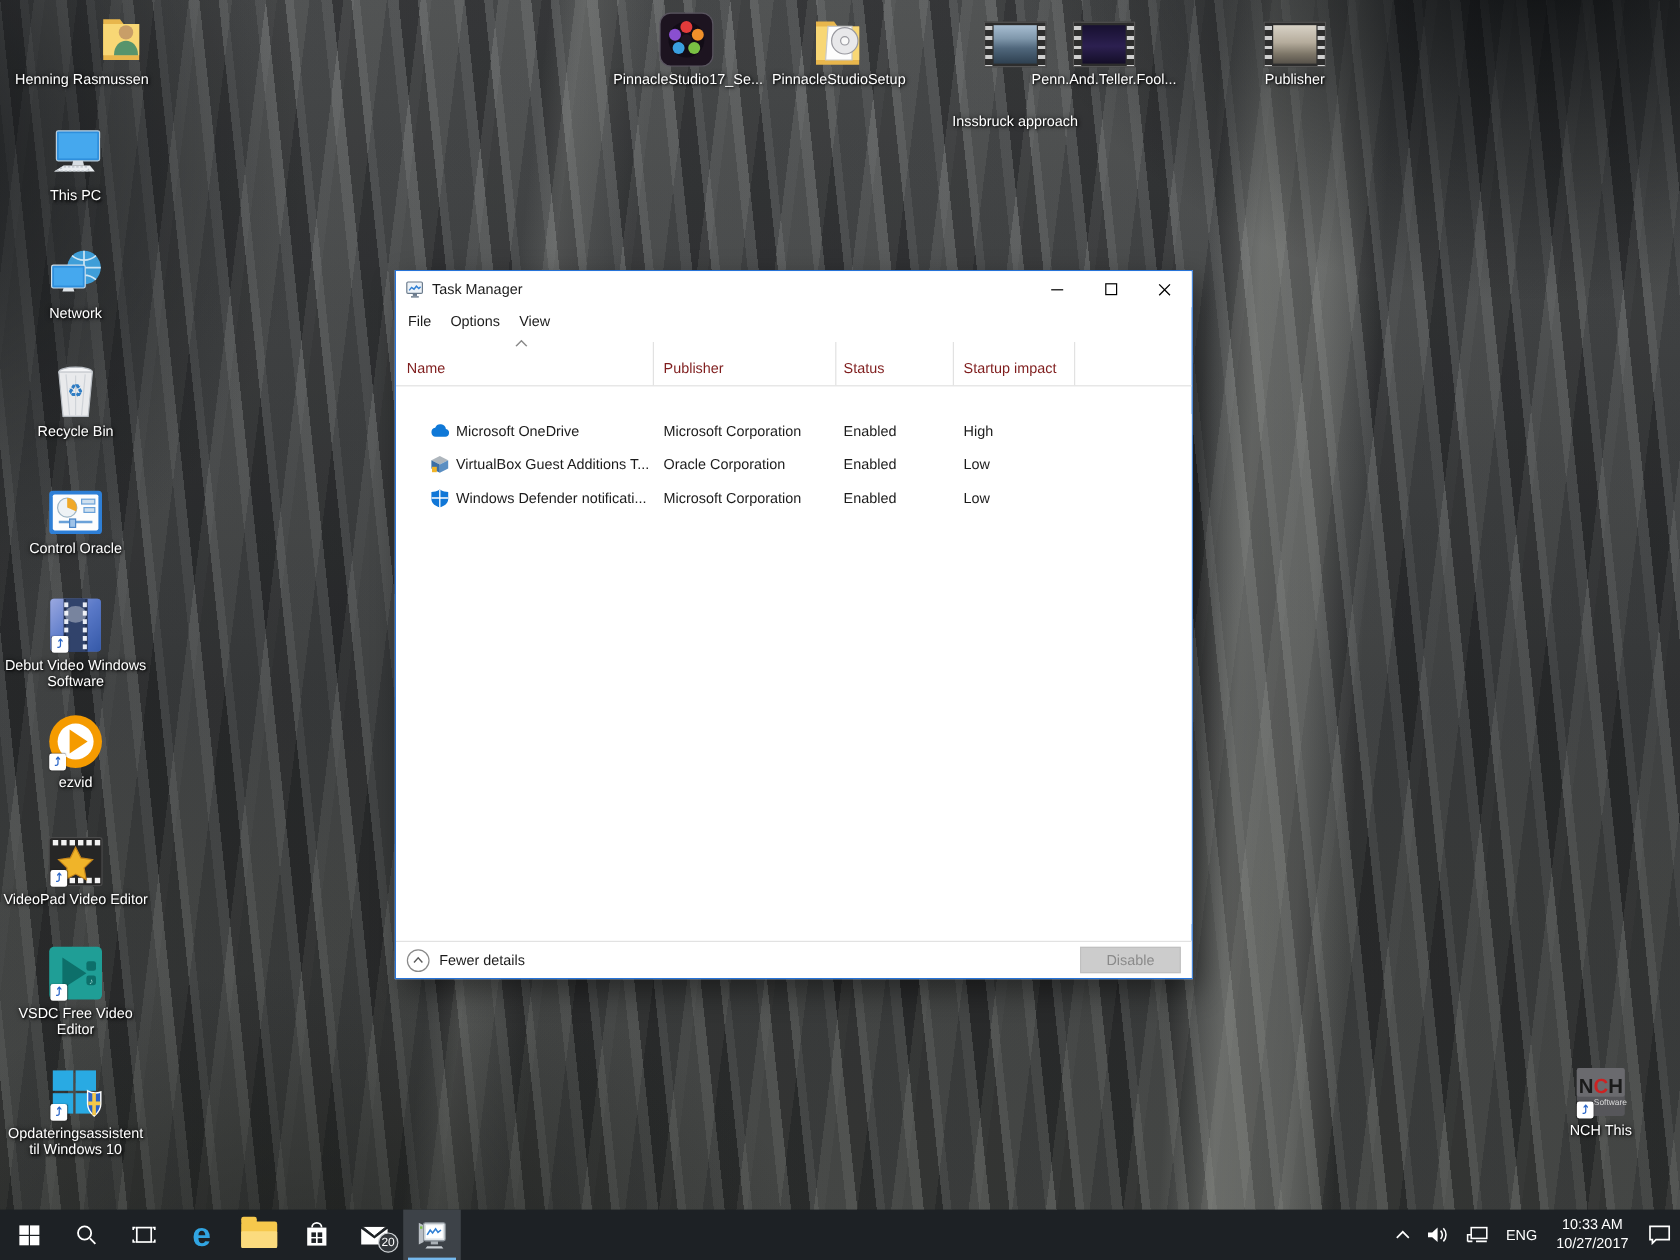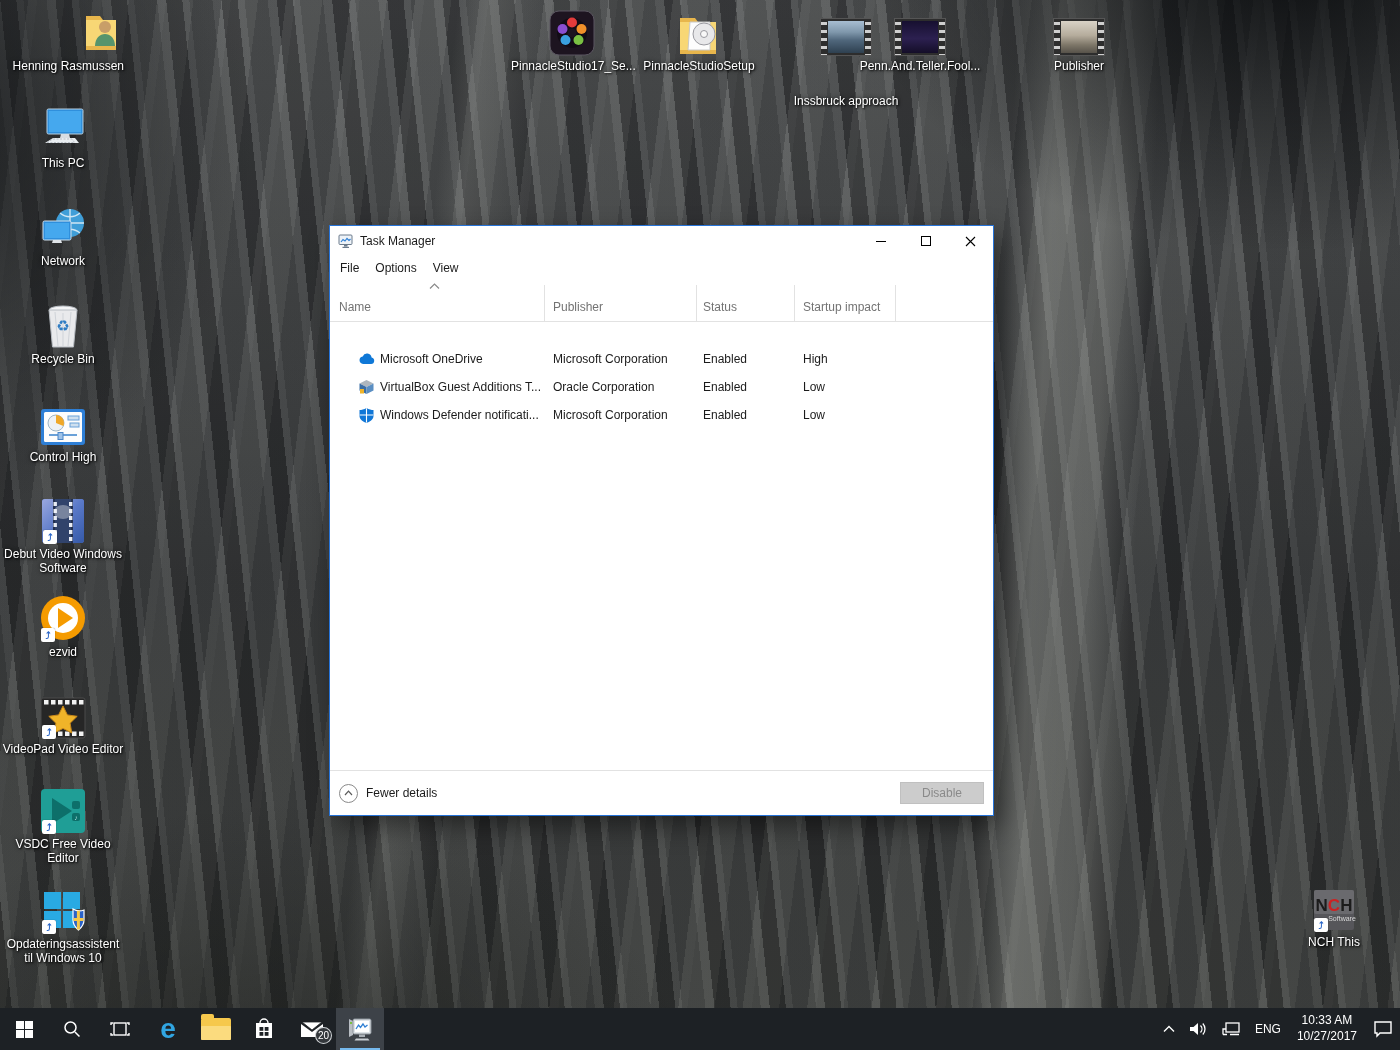--- a/index.html
+++ b/index.html
@@ -59,34 +59,34 @@
   .menu-item { padding:0 8px; }
 
   .tabstrip { height:23px; display:flex; align-items:flex-end; padding-left:5px; border-bottom:1px solid #d9d9d9; position:relative; }
   .tab {
     background:#f0f0f0; border:1px solid #d9d9d9; border-bottom:none;
     padding:3px 8px 3px; margin-right:-1px; position:relative; white-space:nowrap;
   }
   .tab.active { background:#fff; z-index:3; padding:5px 9px 4px; margin-bottom:-1px; }
 
   .hdr-row { position:relative; height:43px; border-bottom:1px solid #e2e2e2; }
-  .hdr-cell { position:absolute; bottom:7px; color:#737373; white-space:nowrap; }
+  .hdr-cell { position:absolute; bottom:7px; color:#7f1d1d; white-space:nowrap; }
   .vsep { position:absolute; top:6px; bottom:0; width:1px; background:#e2e2e2; }
   .sort-chevron { position:absolute; top:4px; left:99px; }
 
   .rows-area { position:absolute; left:0; right:0; top:119px; bottom:45px; background:#fff; }
   .trow { position:relative; height:28px; }
   .trow .cell { position:absolute; top:0; line-height:28px; white-space:nowrap; }
   .trow .row-ic { position:absolute; left:28px; top:6px; width:17px; height:16px; }
   .cell.c-name { left:50px; }
   .cell.c-pub { left:223px; }
   .cell.c-status { left:373px; }
   .cell.c-impact { left:473px; }
 
-  .tm-footer { position:absolute; left:0; right:0; bottom:0; height:45px; border-top:1px solid #e2e2e2; display:flex; align-items:center; padding:0 9px; background:#fff; }
+  .tm-footer { position:absolute; left:0; right:0; bottom:0; height:31px; border-top:1px solid #e2e2e2; display:flex; align-items:center; padding:0 9px; background:#fff; }
   .fewer { display:flex; align-items:center; gap:8px; }
   .circle-btn { width:19px; height:19px; border:1px solid #8a8a8a; border-radius:50%; display:flex; align-items:center; justify-content:center; }
   .disable-btn {
     margin-left:auto; width:84px; height:22px; background:#cccccc; border:1px solid #c0c0c0;
     color:#8a8a8a; display:flex; align-items:center; justify-content:center;
   }
 
   
   #taskbar {
     position:absolute; left:0; bottom:0; width:1400px; height:42px;
@@ -172,21 +172,21 @@
         <rect x="2" y="2" width="44" height="36" rx="3" fill="#2e7fd6"></rect>
         <rect x="5" y="5" width="38" height="30" rx="1.5" fill="#fdfdfd"></rect>
         <circle cx="17" cy="16" r="8" fill="#eef2f5" stroke="#9fb6c6"></circle>
         <path d="M17 16 L17 8 A8 8 0 0 1 24.4 19 Z" fill="#f0a828"></path>
         <rect x="29" y="9" width="11" height="4" fill="#cfe0ef" stroke="#6aa1d8"></rect>
         <rect x="31" y="16" width="9" height="4" fill="#cfe0ef" stroke="#6aa1d8"></rect>
         <path d="M10 28 h28" stroke="#6aa1d8" stroke-width="2"></path>
         <rect x="19" y="25.5" width="5" height="7" fill="#9fc3e8" stroke="#4b86c8"></rect>
       </svg>
     </div>
-    <div class="dlabel">Control High</div>
+    <div class="dlabel">Control Oracle</div>
   </div>
 
   <div class="dicon" style="left:2px;top:496px;">
     <div class="glyph">
       <svg width="44" height="46" viewBox="0 0 44 46">
         <rect x="1" y="1" width="42" height="44" rx="3" fill="#5a79c8"></rect>
         <rect x="1" y="1" width="42" height="44" rx="3" fill="url(#dbg)"></rect>
         <defs>
             <linearGradient id="dbg" x1="0" y1="0" x2="1" y2="1">
           <stop offset="0" stop-color="#9aa8e0"></stop>

